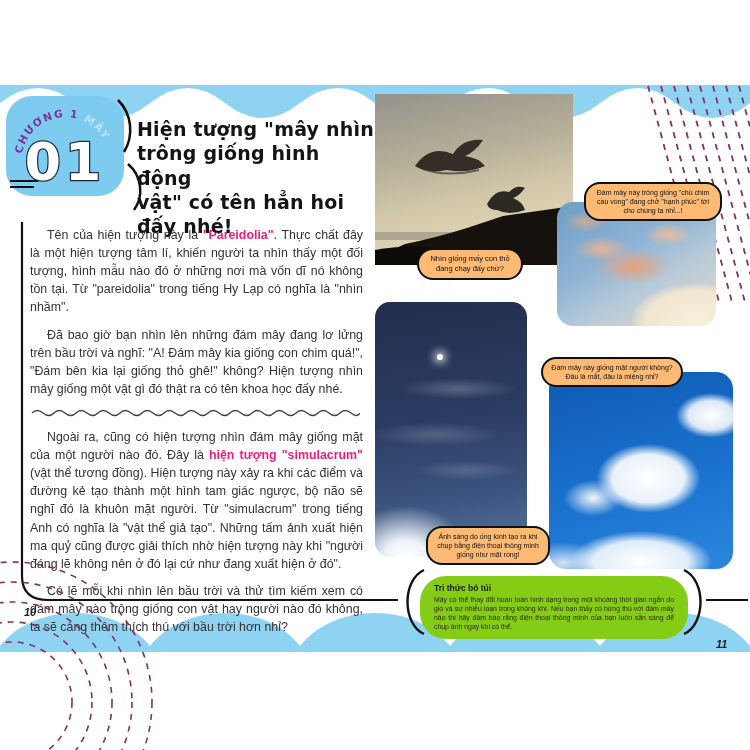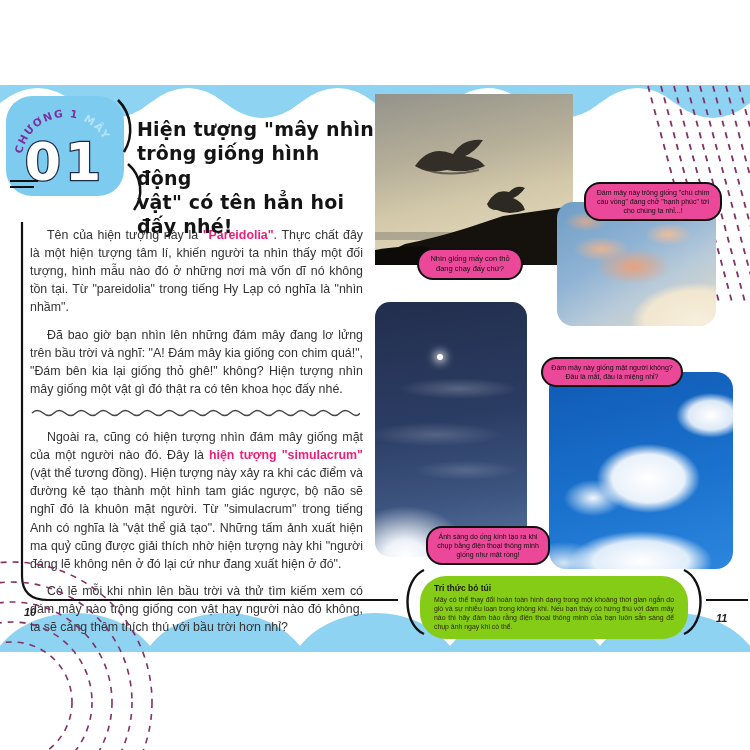--- a/index.html
+++ b/index.html
@@ -43,36 +43,36 @@
   .photo4{left:549px;top:372px;width:184px;height:197px;border-radius:17px;
     background:
       radial-gradient(72px 48px at 54% 54%, #ffffff 0%, rgba(255,255,255,.9) 50%, rgba(255,255,255,0) 72%),
       radial-gradient(50px 32px at 88% 22%, #ffffff 0%, rgba(255,255,255,.85) 45%, rgba(255,255,255,0) 70%),
       radial-gradient(42px 26px at 24% 64%, rgba(255,255,255,.95) 0%, rgba(255,255,255,0) 70%),
       radial-gradient(95px 40px at 50% 96%, #ffffff 0%, rgba(255,255,255,.85) 50%, rgba(255,255,255,0) 75%),
       radial-gradient(60px 30px at 8% 97%, rgba(255,255,255,.8) 0%, rgba(255,255,255,0) 70%),
       linear-gradient(165deg,#0f5ab4 0%,#1a71cd 55%,#2c86dd 100%);}
 
   
-  .bubble{z-index:5;background:#ec4899;border:2px solid #101010;border-radius:16px;
+  .bubble{z-index:5;background:#fdba74;border:2px solid #101010;border-radius:16px;
           padding:4px 7px;text-align:center;color:#111;font-size:7px;line-height:1.3;}
   .b1{left:417px;top:248px;width:88px;font-size:7.5px;}
   .b2{left:584px;top:182px;width:120px;}
   .b3{left:541px;top:357px;width:124px;}
   .b4{left:426px;top:526px;width:106px;}
 
   
   .pocket{left:420px;top:576px;width:268px;z-index:4;background:#84cc16;border-radius:26px;
           padding:7px 14px 8px 14px;box-sizing:border-box;color:#2e2a05;}
   .pocket h4{margin:0 0 2px 0;font-size:8.5px;color:#1c1a02;}
   .pocket p{margin:0;font-size:6.9px;line-height:1.32;text-align:justify;}
 
   .pagenum{z-index:7;font-weight:700;font-size:11px;color:#222;font-style:italic;}
   .pn-left{left:24px;top:606px;}
-  .pn-right{left:716px;top:612px;}
+  .pn-right{left:716px;top:638px;}
 
   .z1{z-index:1;} .z2{z-index:2;} .z3{z-index:3;} .z4{z-index:4;} .z6{z-index:6;}
 </style>
 </head>
 <body>
 
 <div class="canvas">
 
   <svg class="abs z1" width="750" height="750" style="left:0;top:0;">
     <path d="M0,85 H750 V103 Q713,133 675,103 Q638,73 600,103 Q563,133 525,103 Q488,73 450,103 Q413,133 375,103 Q338,73 300,103 Q263,133 225,103 Q188,73 150,103 Q113,133 75,103 Q38,73 0,103 Z" fill="#8ed3f2"></path>

